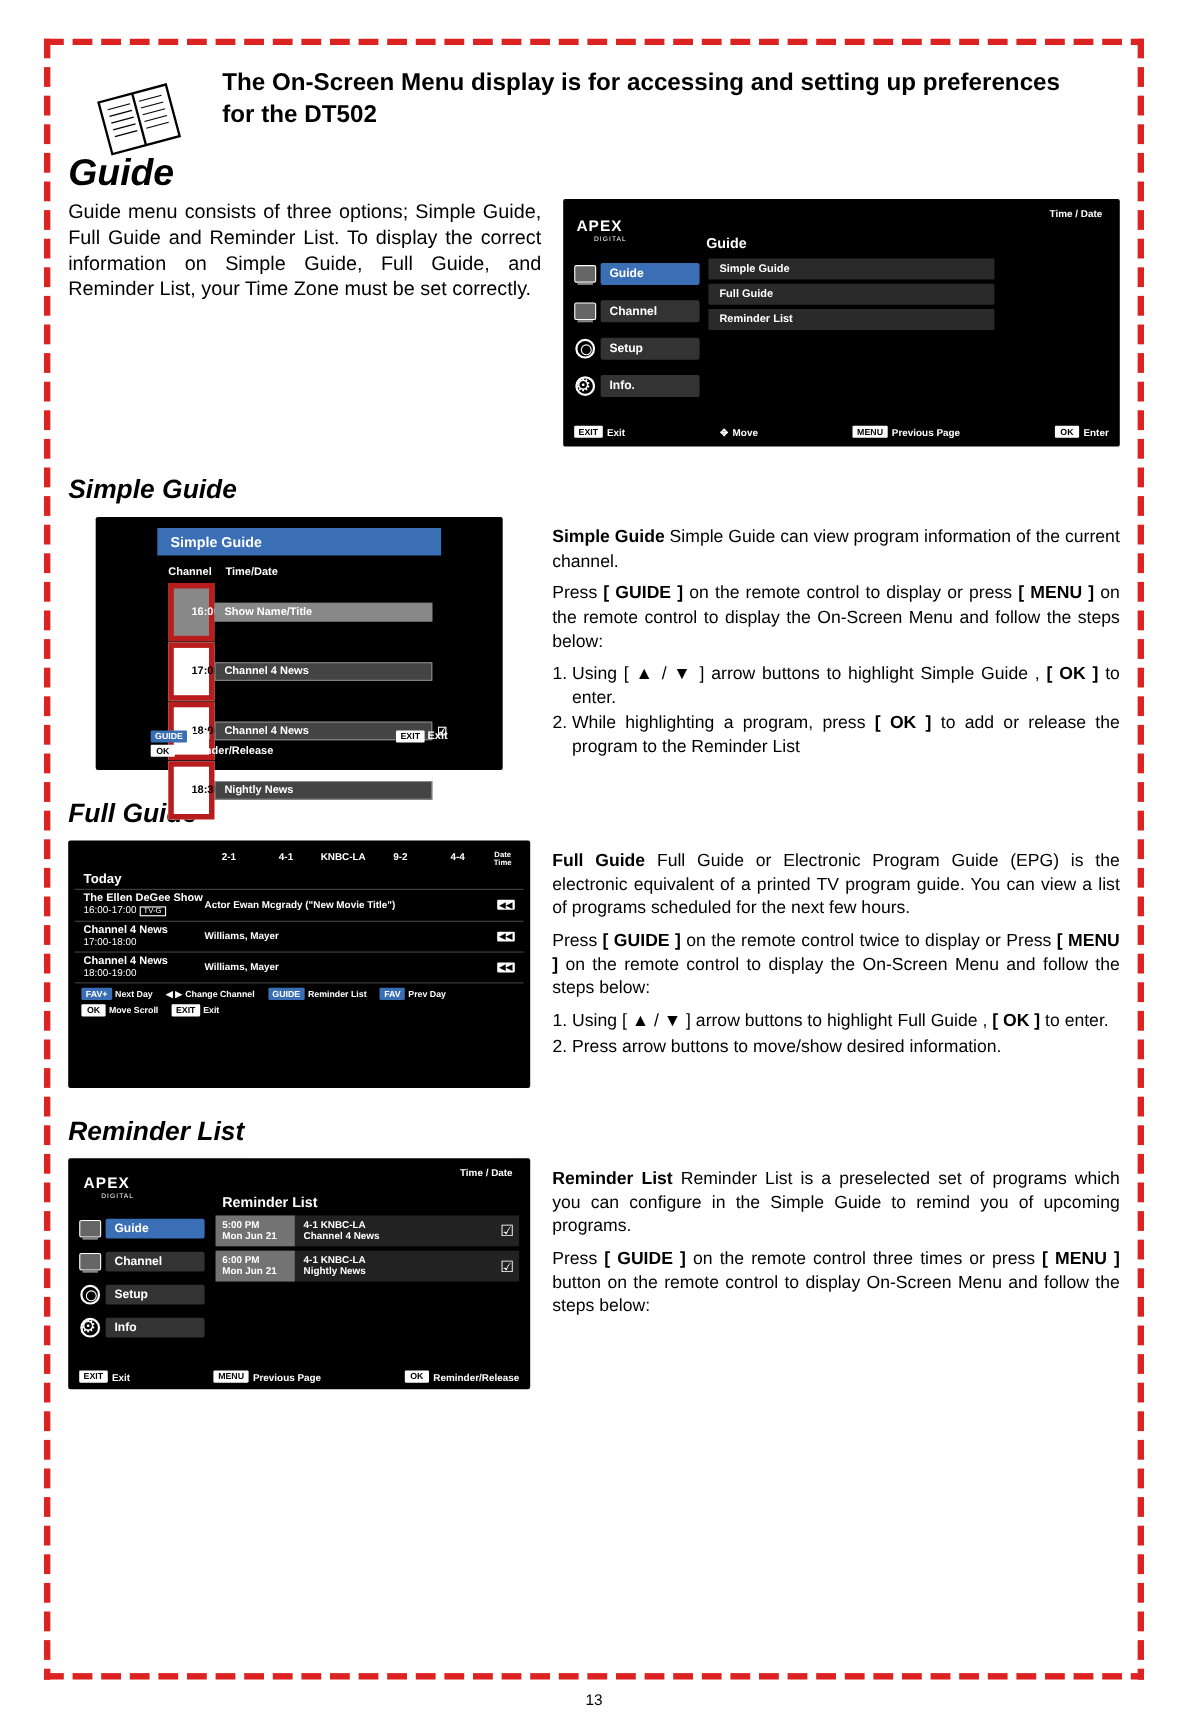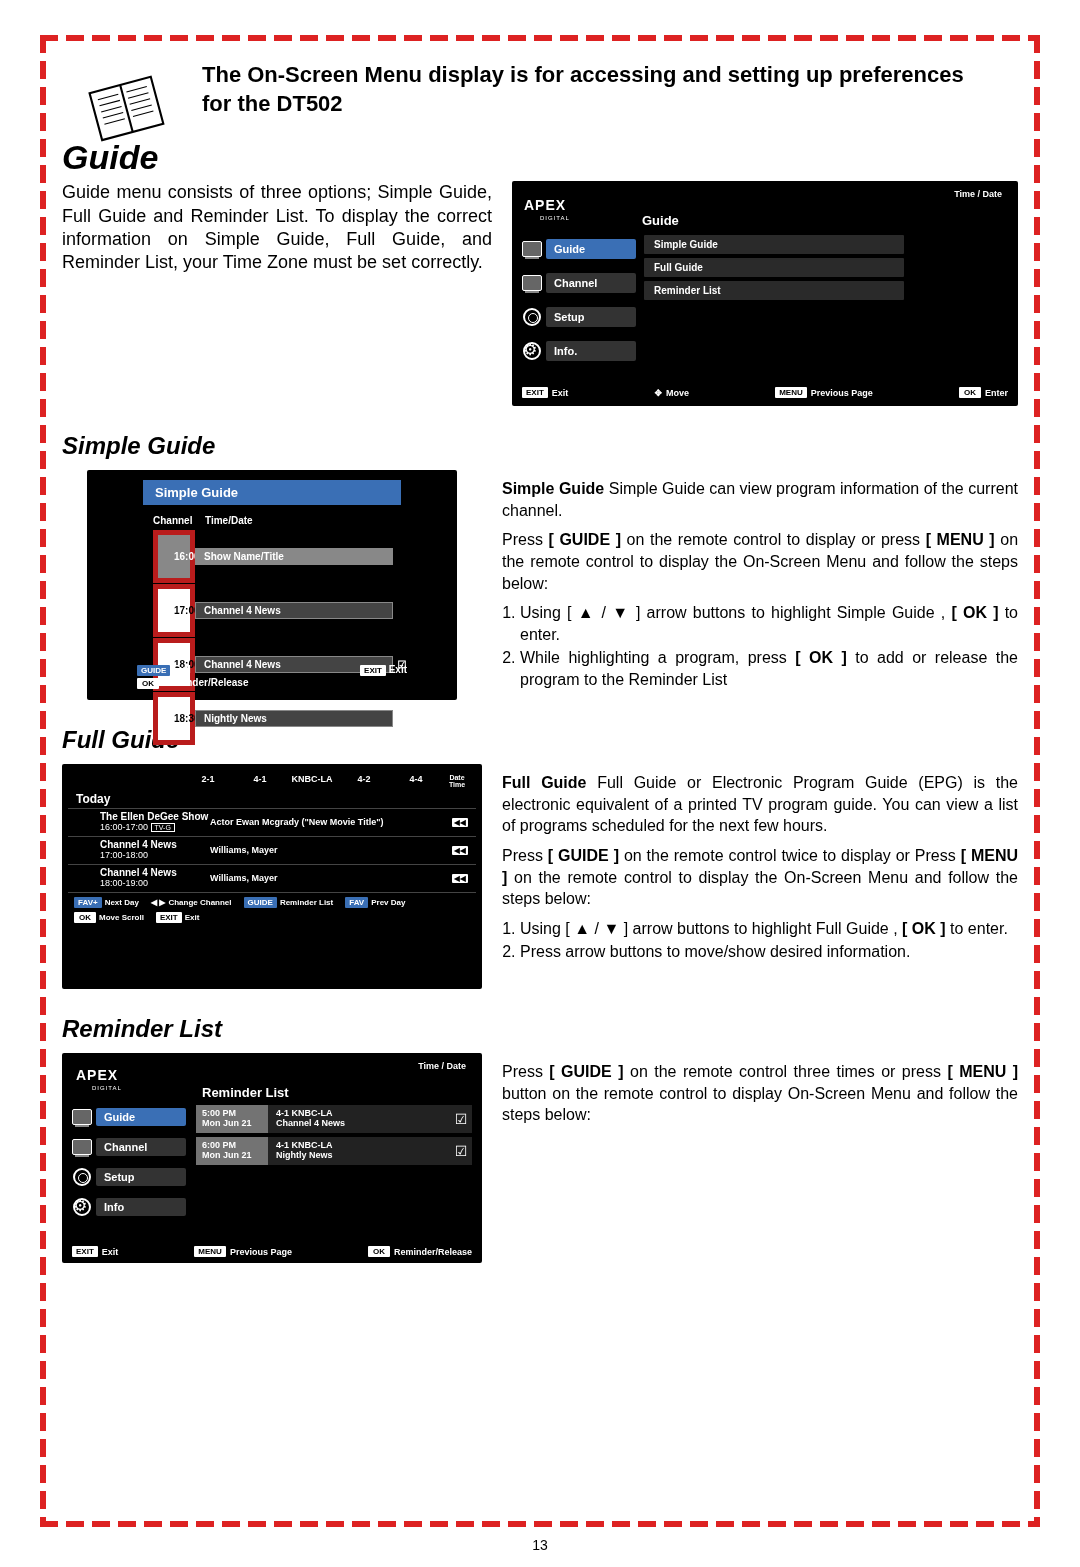--- a/index.html
+++ b/index.html
@@ -86,21 +86,21 @@
   .ss2 .ft-row { display: flex; justify-content: space-between; margin: 2px 0; align-items: center; }
 
   
   .ss3 { height: 225px; width: 420px; }
   .ss3 .chrow { display: flex; font-size: 9px; font-weight: bold; padding: 4px 4px 2px 4px; }
   .ss3 .chrow > div { flex: 1; text-align: center; }
   .ss3 .chrow .spacer { flex: 0 0 110px; }
   .ss3 .chrow .dt { flex: 0 0 30px; font-size: 7px; line-height: 1; }
   .ss3 .today { font-weight: bold; font-size: 12px; padding: 2px 8px; }
   .ss3 .prog { border-top: 1px solid #444; padding: 2px 8px 4px 8px; font-size: 9px; display: flex; align-items: center; }
-  .ss3 .pleft { flex: 0 0 110px; margin-left: 24px; }
+  .ss3 .pleft { flex: 0 0 110px; }
   .ss3 .ptitle { font-weight: bold; font-size: 10px; }
   .ss3 .ptime { font-size: 9px; }
   .ss3 .pmid { flex: 1; font-weight: bold; font-size: 9px; }
   .ss3 .pind { flex: 0 0 28px; text-align: right; }
   .ss3 .rating { display: inline-block; border: 1px solid #fff; padding: 0 3px; font-size: 7px; }
   .ss3 .ft3 { border-top: 1px solid #444; padding: 4px 6px 0; font-size: 8px; font-weight: bold; display: flex; flex-wrap: wrap; gap: 4px 12px; }
   .ss3 .ft3 span { display: flex; align-items: center; gap: 3px; }
 
   
   .ss4 { height: 210px; width: 420px; }
@@ -478,21 +478,21 @@
 
     <div class="sec-sub">Full Guide</div>
     <div class="row">
       <div class="col-left">
         <div class="shot ss3">
           <div class="chrow" id="ss3ch">
               <div class="spacer"></div>
               <div>2-1</div>
               <div>4-1</div>
               <div>KNBC-LA</div>
-              <div>4-2</div>
+              <div>9-2</div>
               <div>4-4</div>
               <div class="dt">Date Time</div>
             </div>
           <div class="today">Today</div>
           <div id="ss3progs">
               <div class="prog">
                 <div class="pleft">
                   <div class="ptitle">The Ellen DeGee Show</div>
                   <div class="ptime">16:00-17:00 <span class="rating">TV-G</span></div>
                 </div>
@@ -607,20 +607,21 @@
                 <span>Previous Page</span>
               </span>
             <span>
                 <span class="badge-ok">OK</span>
                 <span>Reminder/Release</span>
               </span>
           </div>
         </div>
       </div>
       <div class="col-right">
+        <p><span class="bold">Reminder List</span> <span>Reminder List is a preselected set of programs which you can configure in the Simple Guide to remind you of upcoming programs.</span></p>
         <p><span>Press </span><span class="bold">[ GUIDE ]</span><span> on the remote control three times or press </span><span class="bold">[ MENU ]</span><span> button on the remote control to display On-Screen Menu and follow the steps below:</span></p>
       </div>
     </div>
 
   </div>
 </div>
 
 <div class="pagenum">13</div>
 
 </body></html>

